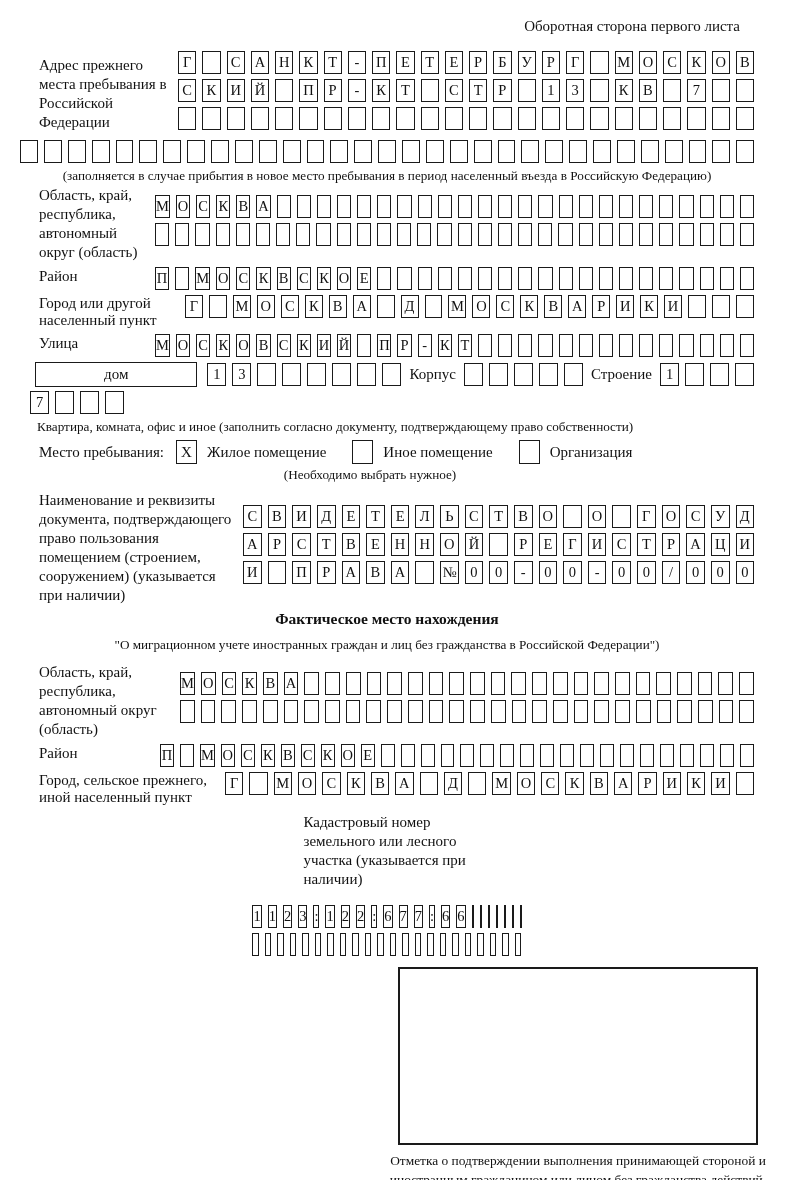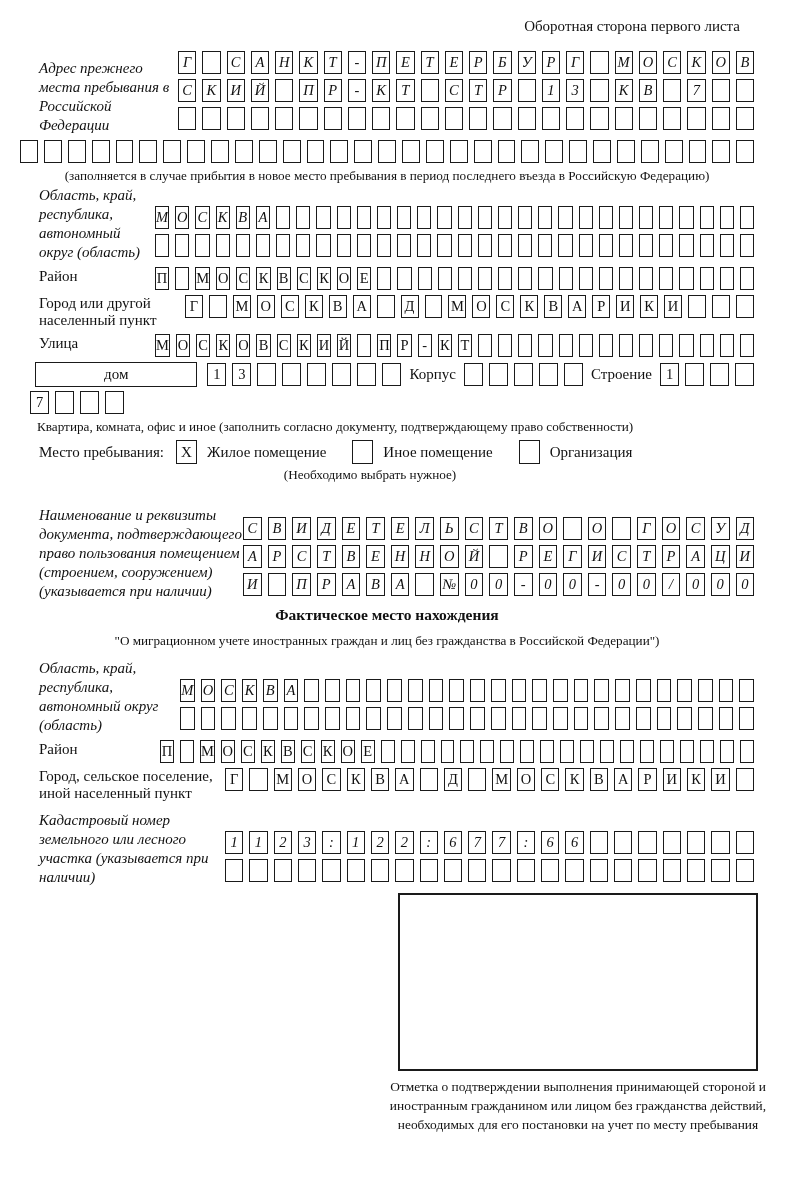--- a/index.html
+++ b/index.html
@@ -26,21 +26,21 @@
     font-size:14.5px; line-height:1; background:#fff;
   }
   .boxes-fixed { flex:0 0 auto; }
   .boxes-fixed .cell { flex:0 0 19px; }
 
   .caption { font-size:13.2px; line-height:17px; }
   .caption.center { text-align:center; }
   .caption.indent { padding-left:17px; }
   .section-title { text-align:center; font-weight:bold; font-size:15.5px; margin:10px 0 8px 0; }
 
-  .group { display:flex; align-items:flex-end; margin-bottom:5px;font-style:italic; }
+  .group { display:flex; align-items:center; margin-bottom:5px; }
   .group .label { padding-top:2px; }
   .minh78 { min-height:78px; }
   .minh110 { min-height:112px; }
 
   .widebox {
     border:1.5px solid #1a1a1a; height:25px; box-sizing:border-box;
     display:flex; align-items:center; justify-content:center; font-size:15px;
   }
   .house-row, .apt-row { display:flex; align-items:center; margin-bottom:4px; }
   .inline-lbl { margin:0 8px; white-space:nowrap; }
@@ -180,21 +180,21 @@
       <span class="cell"></span>
       <span class="cell"></span>
       <span class="cell"></span>
       <span class="cell"></span>
       <span class="cell"></span>
       <span class="cell"></span>
       <span class="cell"></span>
       <span class="cell"></span>
       <span class="cell"></span>
     </div>
-  <div class="caption center">(заполняется в случае прибытия в новое место пребывания в период последнего въезда в Российскую Федерацию)</div>
+  <div class="caption center">(заполняется в случае прибытия в новое место пребывания в период населенный въезда в Российскую Федерацию)</div>
 
 
   <div class="group minh78">
     <div class="label w135">Область, край, республика, автономный округ (область)</div>
     <div class="rows-stack">
       <div class="boxes">
           <span class="cell">М</span>
           <span class="cell">О</span>
           <span class="cell">С</span>
           <span class="cell">К</span>
@@ -588,21 +588,21 @@
         <span class="cell"></span>
         <span class="cell"></span>
         <span class="cell"></span>
         <span class="cell"></span>
         <span class="cell"></span>
         <span class="cell"></span>
       </div>
   </div>
 
   <div class="row" style="min-height:32px;">
-    <div class="label w205" style="line-height:17px;">Город, сельское поселение, иной населенный пункт</div>
+    <div class="label w205" style="line-height:17px;">Город, сельское прежнего, иной населенный пункт</div>
     <div class="boxes">
         <span class="cell">Г</span>
         <span class="cell"></span>
         <span class="cell">М</span>
         <span class="cell">О</span>
         <span class="cell">С</span>
         <span class="cell">К</span>
         <span class="cell">В</span>
         <span class="cell">А</span>
         <span class="cell"></span>
@@ -615,21 +615,21 @@
         <span class="cell">В</span>
         <span class="cell">А</span>
         <span class="cell">Р</span>
         <span class="cell">И</span>
         <span class="cell">К</span>
         <span class="cell">И</span>
         <span class="cell"></span>
       </div>
   </div>
 
-  <div class="group" style="min-height:80px;">
+  <div class="group" style="min-height:80px;flex-direction:column;">
     <div class="label w205">Кадастровый номер земельного или лесного участка (указывается при наличии)</div>
     <div class="rows-stack mt16">
       <div class="boxes">
           <span class="cell">1</span>
           <span class="cell">1</span>
           <span class="cell">2</span>
           <span class="cell">3</span>
           <span class="cell">:</span>
           <span class="cell">1</span>
           <span class="cell">2</span>

